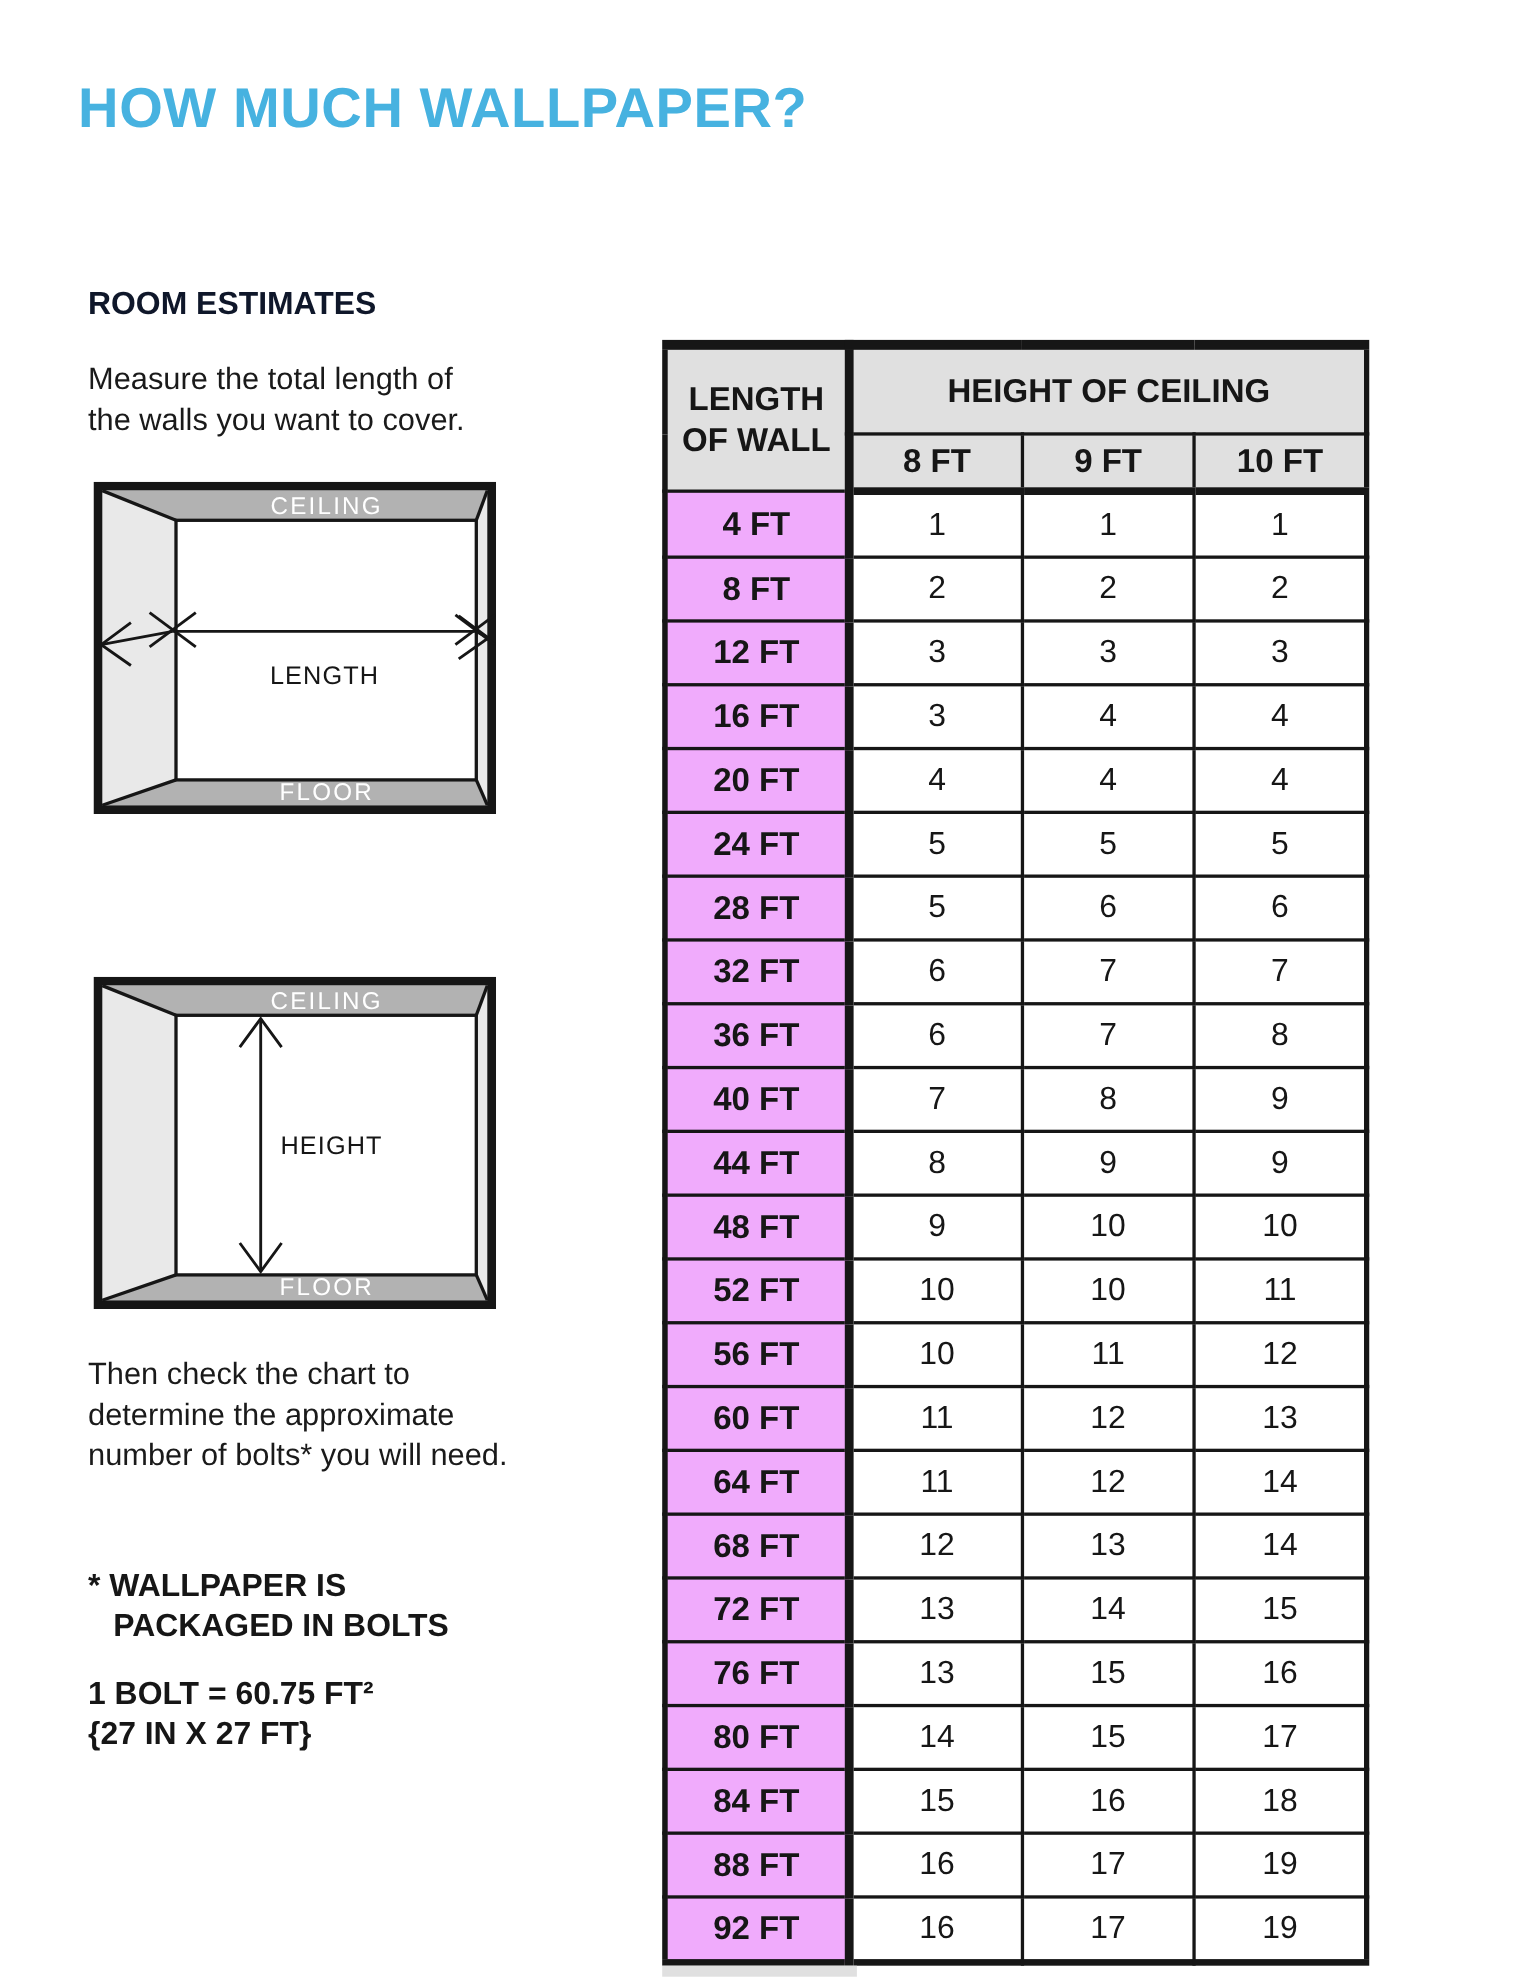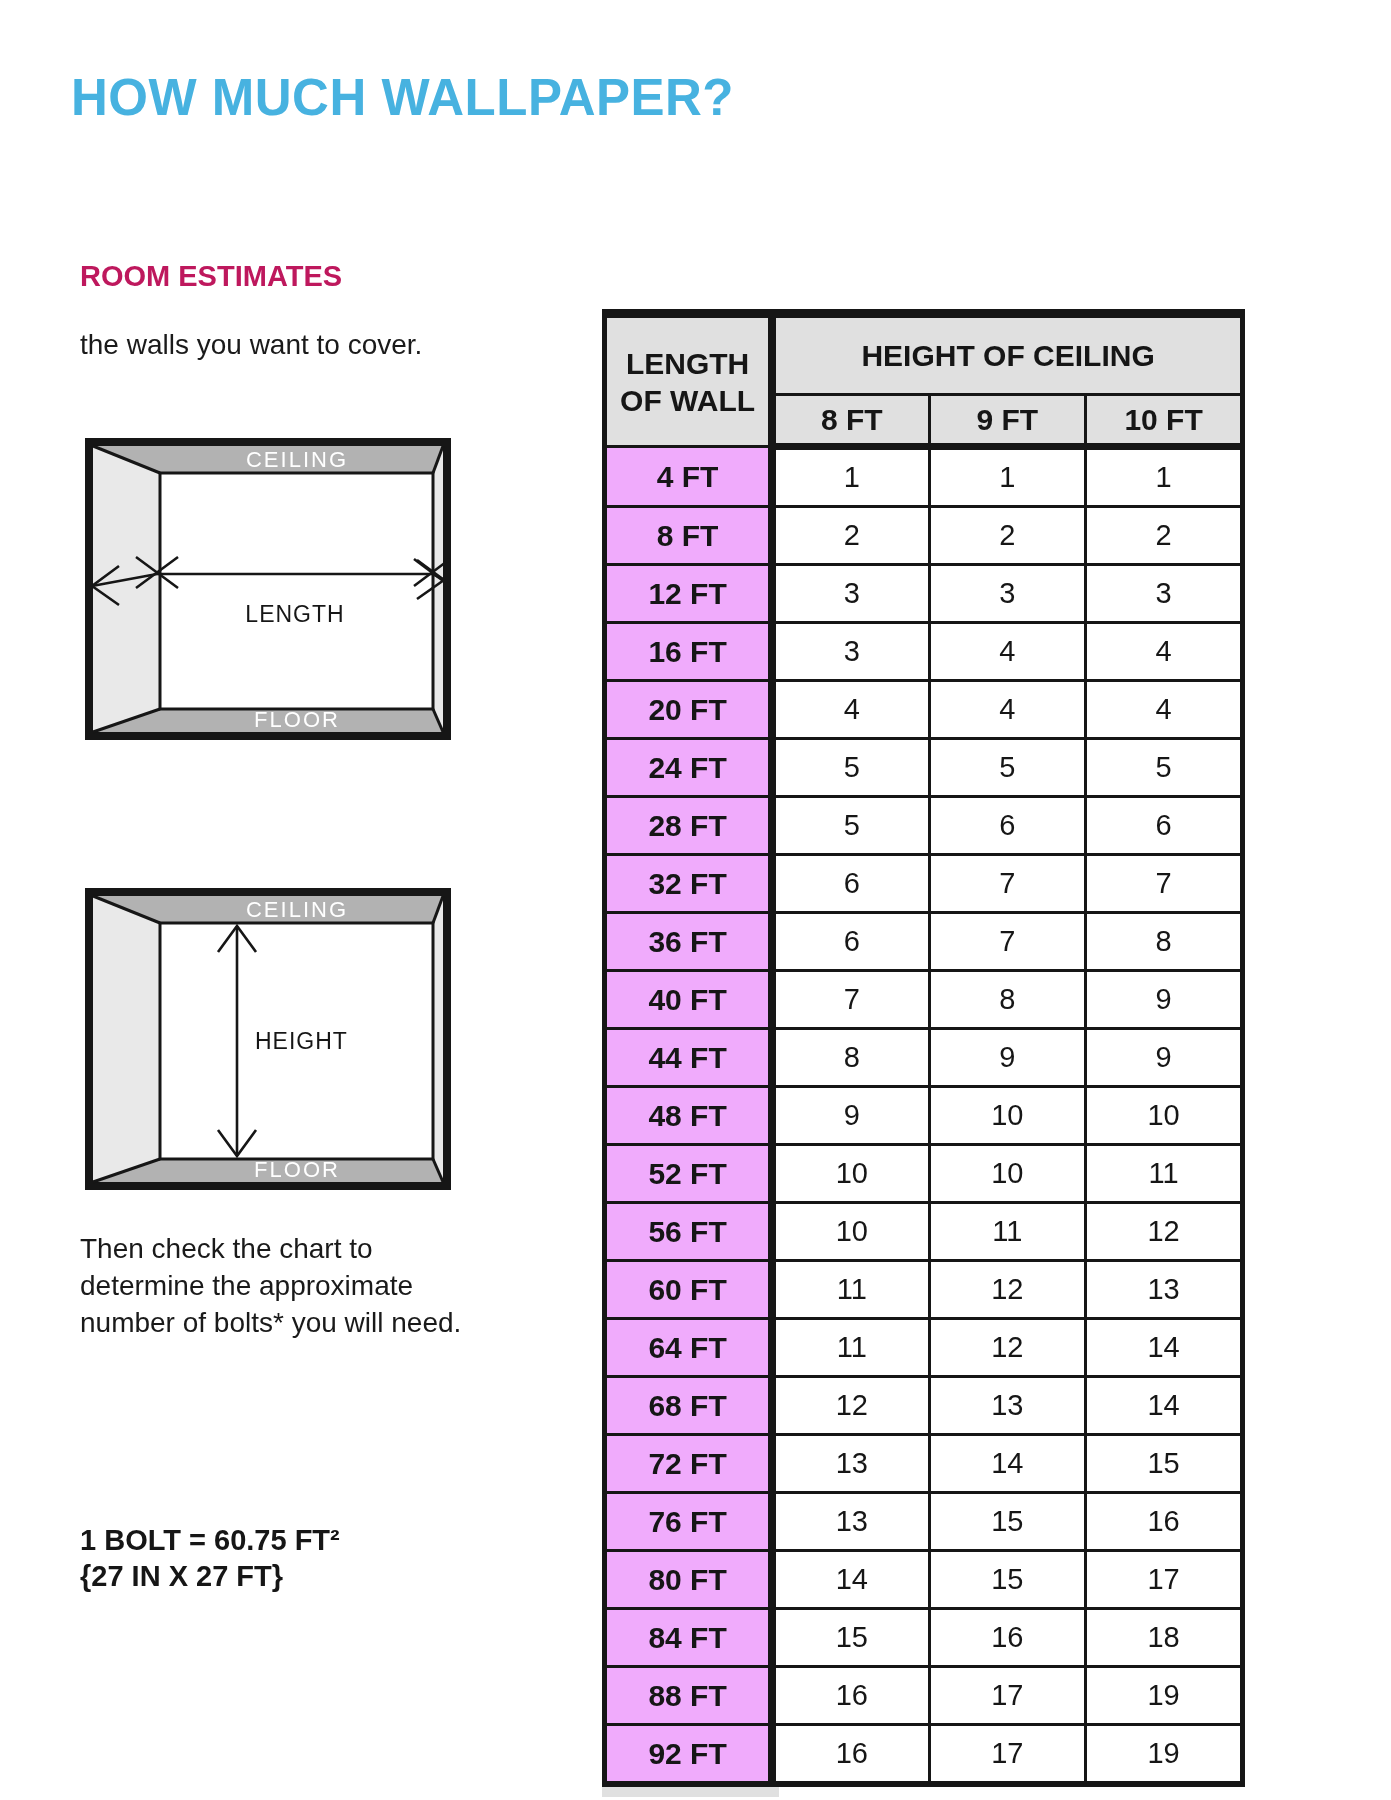--- a/index.html
+++ b/index.html
@@ -23,21 +23,21 @@
     font-size: 51px;
     font-weight: bold;
     letter-spacing: 0.5px;
     color: #47b2e0;
     white-space: nowrap;
   }
   .section-heading {
     position: absolute;
     font-size: 29px;
     font-weight: bold;
-    color: #be185d;
+    color: #0f172a;
     white-space: nowrap;
   }
   #room-estimates-heading { left: 80px; top: 260px; }
   #table-heading {
     left: 602px;
     top: 260px;
     width: 705px;
     text-align: center;
   }
   .para {
@@ -142,20 +142,21 @@
 </head>
 <body>
 
 <div class="page">
 
   <div class="page-title">HOW MUCH WALLPAPER?</div>
 
   <div id="room-estimates-heading" class="section-heading">ROOM ESTIMATES</div>
 
   <div id="step1" class="para">
+    <div>Measure the total length of</div>
     <div>the walls you want to cover.</div>
   </div>
 
   <svg id="diagram-length" class="diagram" viewBox="0 0 366 302" width="366" height="302">
     <rect x="4" y="4" width="358" height="294" fill="#e9e9e9" stroke="#161616" stroke-width="8"></rect>
     <polygon fill="#b2b2b2" points="8,8 358,8 348,35 75,35"></polygon>
     <polygon fill="#b2b2b2" points="8,294 358,294 348,271 75,271"></polygon>
     <rect x="75" y="35" width="273" height="236" fill="#ffffff" stroke="#161616" stroke-width="3"></rect>
     <g stroke="#161616" stroke-width="3">
       <line x1="8" y1="8" x2="75" y2="35"></line>
@@ -200,20 +201,24 @@
     </g>
     <text class="measure-label" x="170" y="161" text-anchor="start">HEIGHT</text>
   </svg>
 
   <div id="step3" class="para">
     <div>Then check the chart to</div>
     <div>determine the approximate</div>
     <div>number of bolts* you will need.</div>
   </div>
 
+  <div class="footnote">
+    <div>* WALLPAPER IS</div>
+    <div class="indent">PACKAGED IN BOLTS</div>
+  </div>
 
   <div class="bolt-info">
     <div>1 BOLT = 60.75 FT²</div>
     <div>{27 IN X 27 FT}</div>
   </div>
 
 
   <div class="table-wrap">
     <table class="bolts">
       <colgroup>

